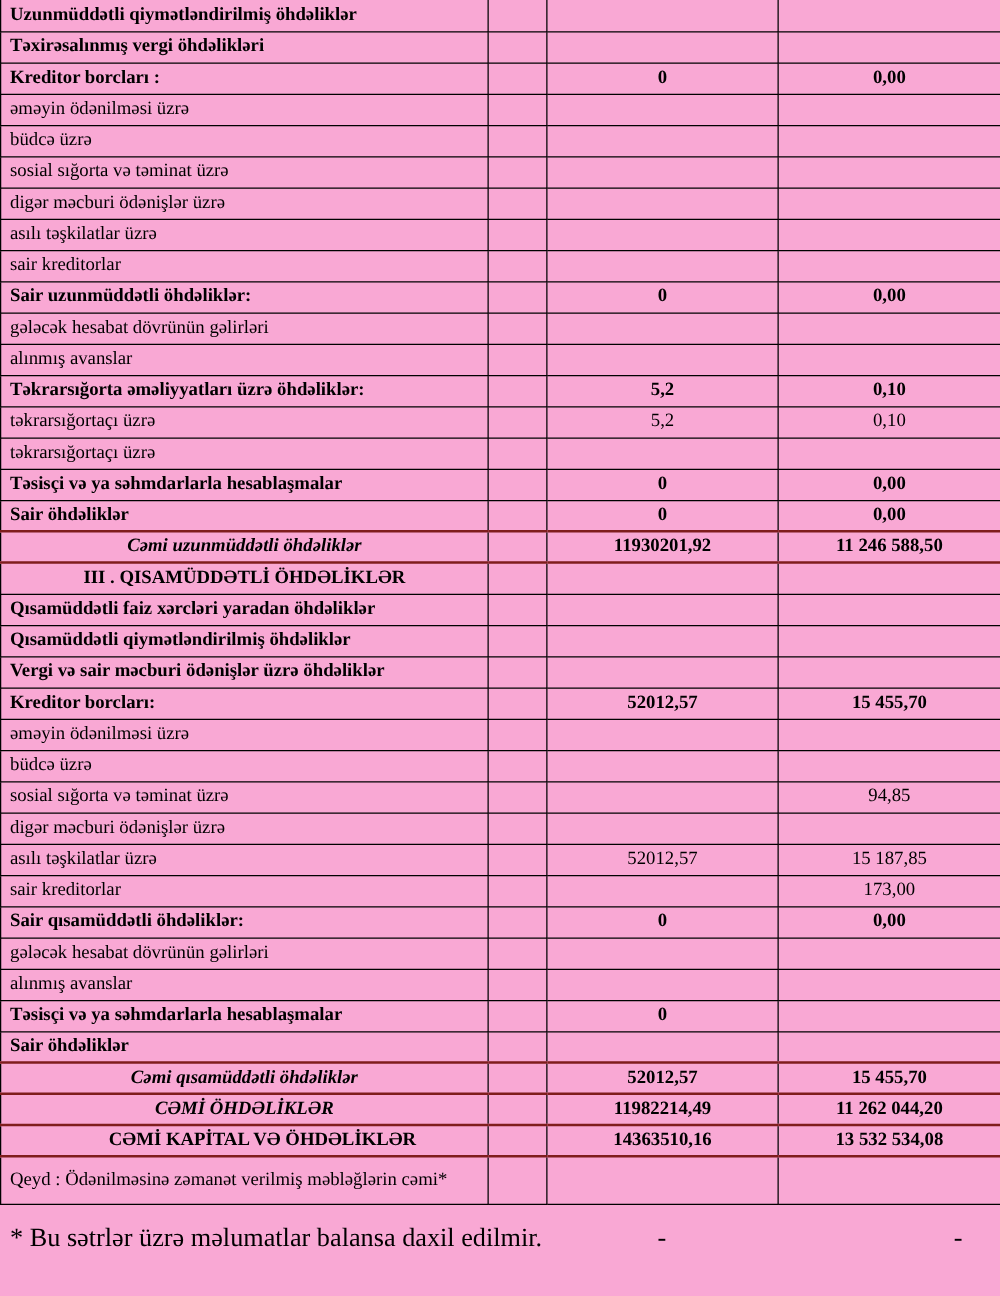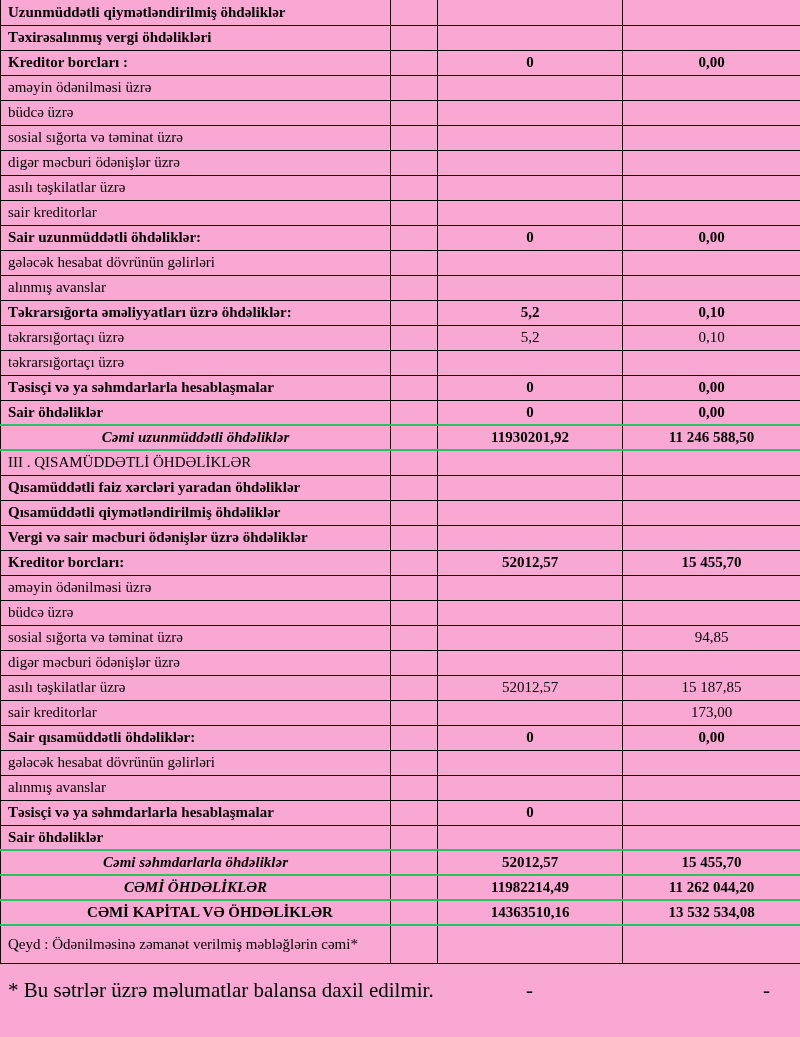--- a/index.html
+++ b/index.html
@@ -24,27 +24,27 @@
   table.sheet td {
     border: 1px solid #000;
     padding: 1px 7px;
     height: 25px;
     font-size: 15px;
     vertical-align: middle;
     white-space: nowrap;
     overflow: hidden;
   }
   table.sheet tr:first-child td { border-top: none; }
-  tr.thick td { border-top: 2px solid #22c55e; }
+  tr.thick td { border-top: 2px solid #7f1d1d; }
   tr.note-row td { height: 38px; }
 
   td.lbl.b      { font-weight: 700; }
   td.lbl.sub    { font-weight: 400; }
   td.lbl.total  { font-weight: 700; font-style: italic; text-align: center; }
-  td.lbl.section{ font-weight: 400; text-align: left; }
+  td.lbl.section{ font-weight: 700; text-align: center; }
   td.lbl.grand  { font-weight: 700; text-align: center; padding-left: 36px; }
   td.lbl.note   { font-weight: 400; white-space: normal; line-height: 1.22; }
 
   td.val { text-align: center; }
   td.val.vb { font-weight: 700; }
 
   .footer {
     position: relative;
     margin-top: 14px;
     height: 24px;
@@ -270,21 +270,21 @@
           <td class="val vb">0</td>
           <td class="val vb"></td>
         </tr>
         <tr>
           <td class="lbl b">Sair öhdəliklər</td>
           <td class="code"></td>
           <td class="val"></td>
           <td class="val"></td>
         </tr>
         <tr class="thick">
-          <td class="lbl total">Cəmi səhmdarlarla öhdəliklər</td>
+          <td class="lbl total">Cəmi qısamüddətli öhdəliklər</td>
           <td class="code"></td>
           <td class="val vb">52012,57</td>
           <td class="val vb">15 455,70</td>
         </tr>
         <tr class="thick">
           <td class="lbl total">CƏMİ ÖHDƏLİKLƏR</td>
           <td class="code"></td>
           <td class="val vb">11982214,49</td>
           <td class="val vb">11 262 044,20</td>
         </tr>

